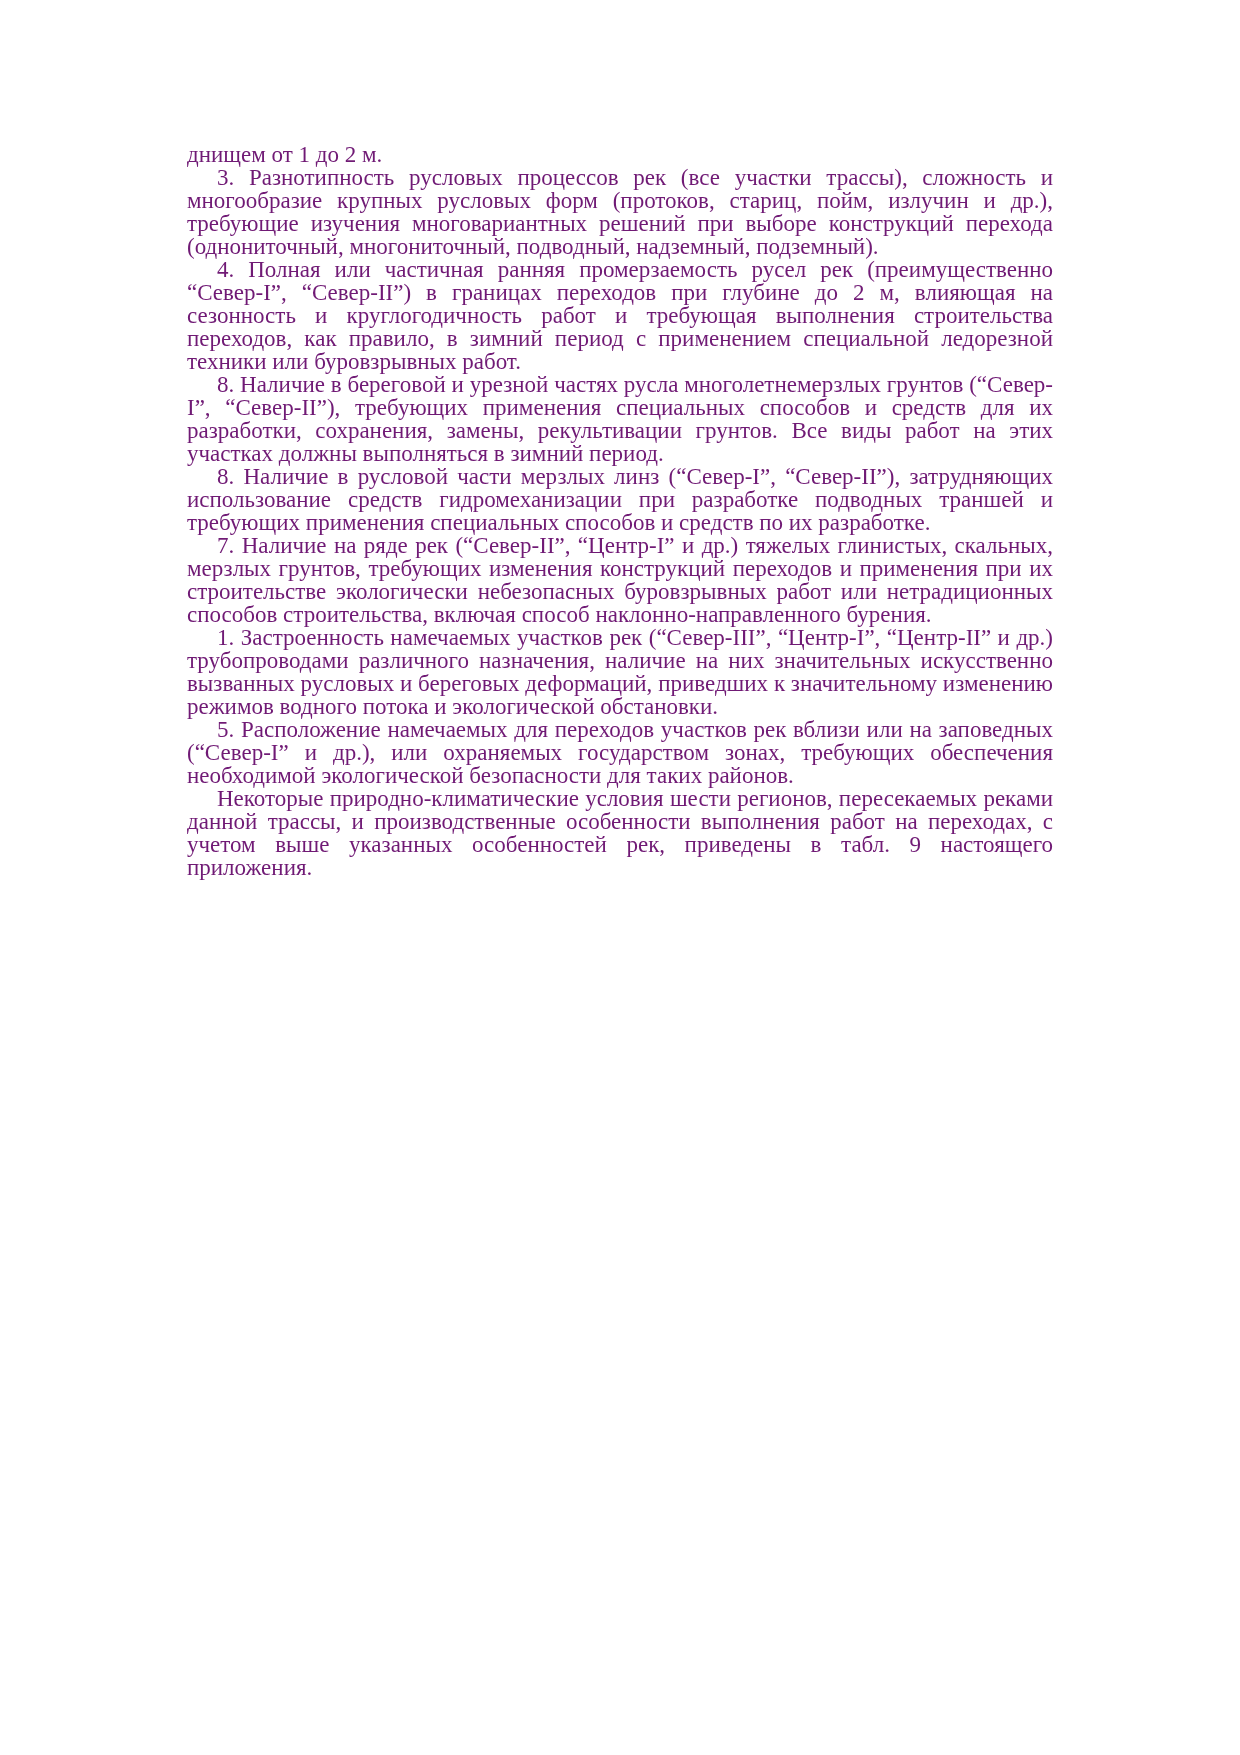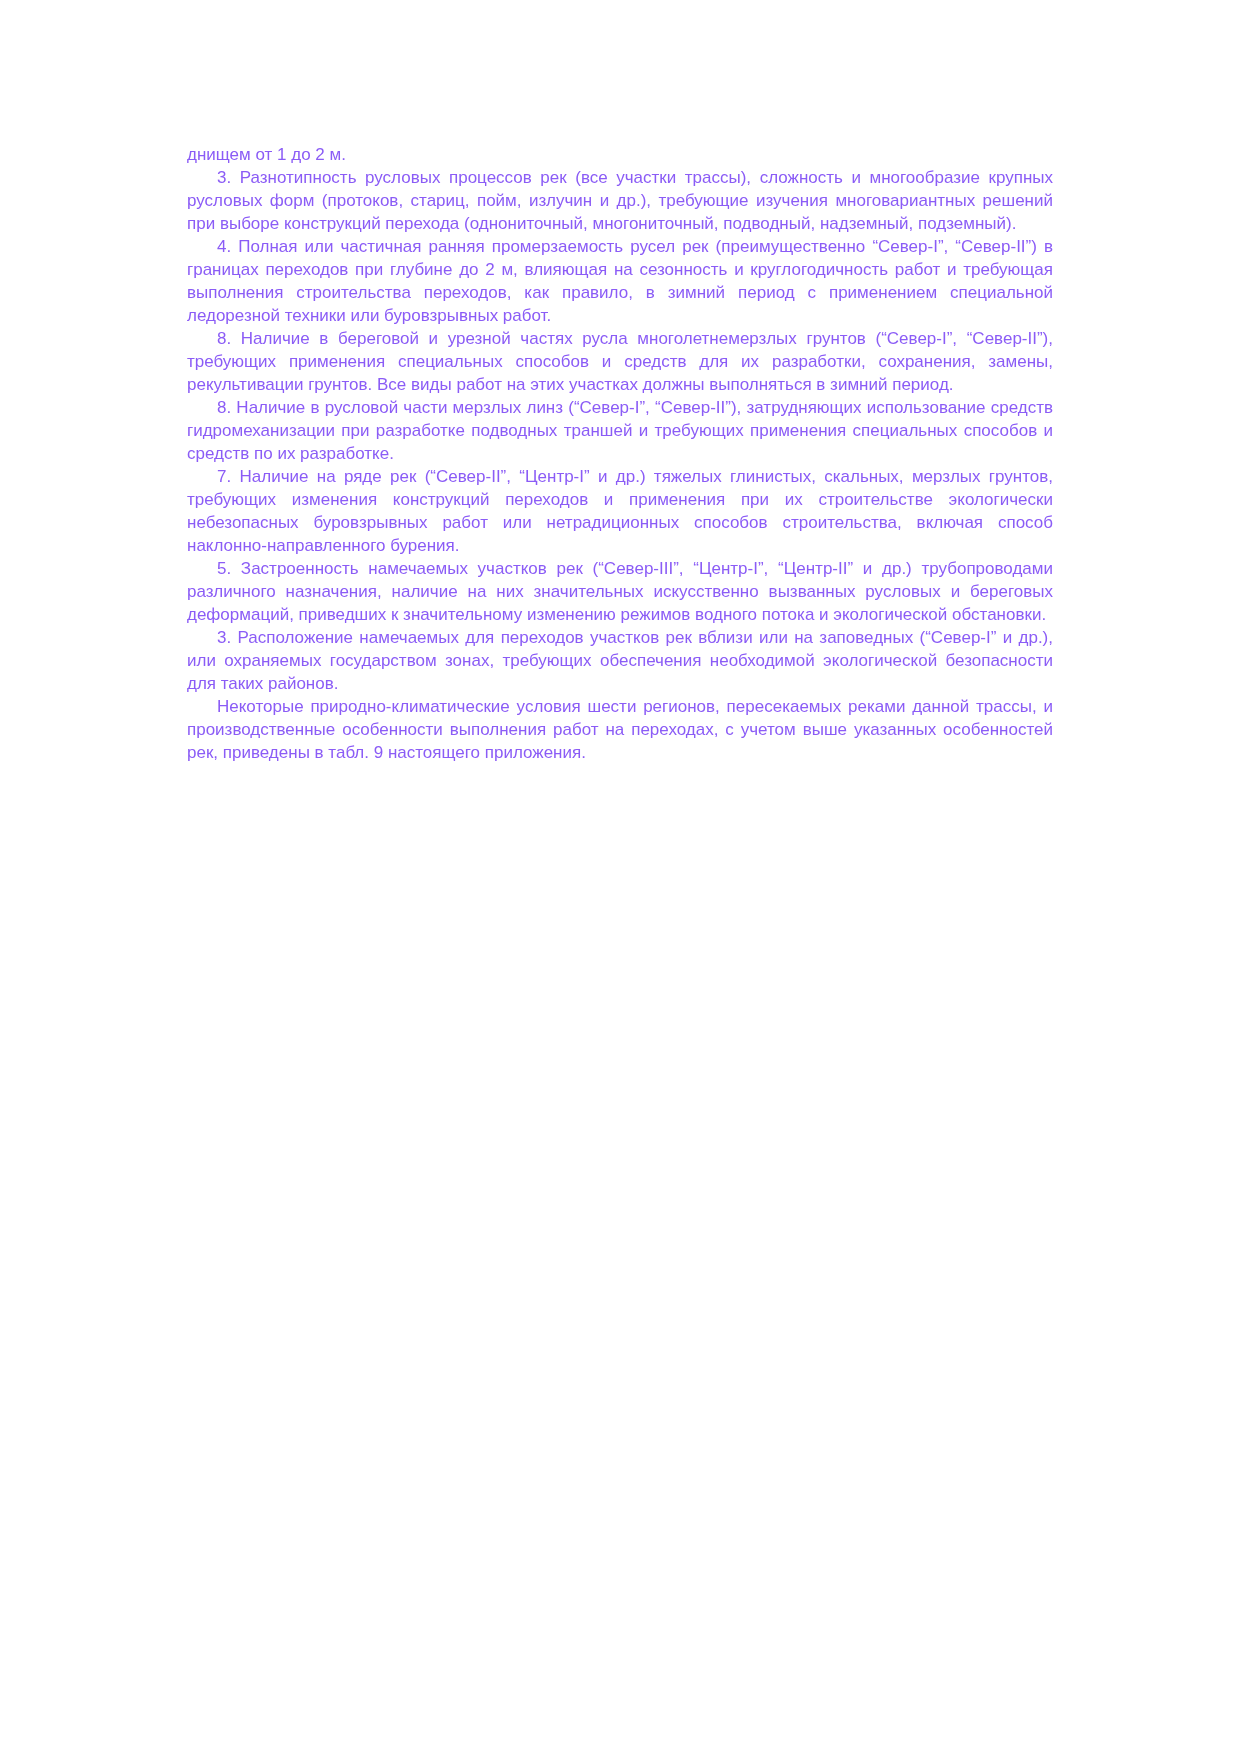--- a/index.html
+++ b/index.html
@@ -2,38 +2,38 @@
 <html><head>
 <meta charset="utf-8">
 <style>
   html, body { margin: 0; padding: 0; background: #ffffff; }
   body { width: 1240px; height: 1755px; position: relative; overflow: hidden; }
   .page {
     position: absolute;
     left: 187px;
     top: 143px;
     width: 866px;
-    font-family: Liberation Sans, sans-serif;
-    font-size: 17px;
+    font-family: Liberation Serif, serif;
+    font-size: 23px;
     line-height: 23px;
-    color: #8b5cf6;
+    color: #701a75;
   }
   .page p {
     margin: 0;
     text-align: justify;
     text-indent: 30px;
   }
   .page p.cont { text-indent: 0; }
 </style>
 </head>
 <body>
 
 <div class="page">
   <p class="cont">днищем от 1 до 2 м.</p>
   <p>3. Разнотипность русловых процессов рек (все участки трассы), сложность и многообразие крупных русловых форм (протоков, стариц, пойм, излучин и др.), требующие изучения многовариантных решений при выборе конструкций перехода (однониточный, многониточный, подводный, надземный, подземный).</p>
   <p>4. Полная или частичная ранняя промерзаемость русел рек (преимущественно “Север-I”, “Север-II”) в границах переходов при глубине до 2 м, влияющая на сезонность и круглогодичность работ и требующая выполнения строительства переходов, как правило, в зимний период с применением специальной ледорезной техники или буровзрывных работ.</p>
   <p>8. Наличие в береговой и урезной частях русла многолетнемерзлых грунтов (“Север-I”, “Север-II”), требующих применения специальных способов и средств для их разработки, сохранения, замены, рекультивации грунтов. Все виды работ на этих участках должны выполняться в зимний период.</p>
   <p>8. Наличие в русловой части мерзлых линз (“Север-I”, “Север-II”), затрудняющих использование средств гидромеханизации при разработке подводных траншей и требующих применения специальных способов и средств по их разработке.</p>
   <p>7. Наличие на ряде рек (“Север-II”, “Центр-I” и др.) тяжелых глинистых, скальных, мерзлых грунтов, требующих изменения конструкций переходов и применения при их строительстве экологически небезопасных буровзрывных работ или нетрадиционных способов строительства, включая способ наклонно-направленного бурения.</p>
-  <p>5. Застроенность намечаемых участков рек (“Север-III”, “Центр-I”, “Центр-II” и др.) трубопроводами различного назначения, наличие на них значительных искусственно вызванных русловых и береговых деформаций, приведших к значительному изменению режимов водного потока и экологической обстановки.</p>
-  <p>3. Расположение намечаемых для переходов участков рек вблизи или на заповедных (“Север-I” и др.), или охраняемых государством зонах, требующих обеспечения необходимой экологической безопасности для таких районов.</p>
+  <p>1. Застроенность намечаемых участков рек (“Север-III”, “Центр-I”, “Центр-II” и др.) трубопроводами различного назначения, наличие на них значительных искусственно вызванных русловых и береговых деформаций, приведших к значительному изменению режимов водного потока и экологической обстановки.</p>
+  <p>5. Расположение намечаемых для переходов участков рек вблизи или на заповедных (“Север-I” и др.), или охраняемых государством зонах, требующих обеспечения необходимой экологической безопасности для таких районов.</p>
   <p>Некоторые природно-климатические условия шести регионов, пересекаемых реками данной трассы, и производственные особенности выполнения работ на переходах, с учетом выше указанных особенностей рек, приведены в табл. 9 настоящего приложения.</p>
 </div>
 
 </body></html>

